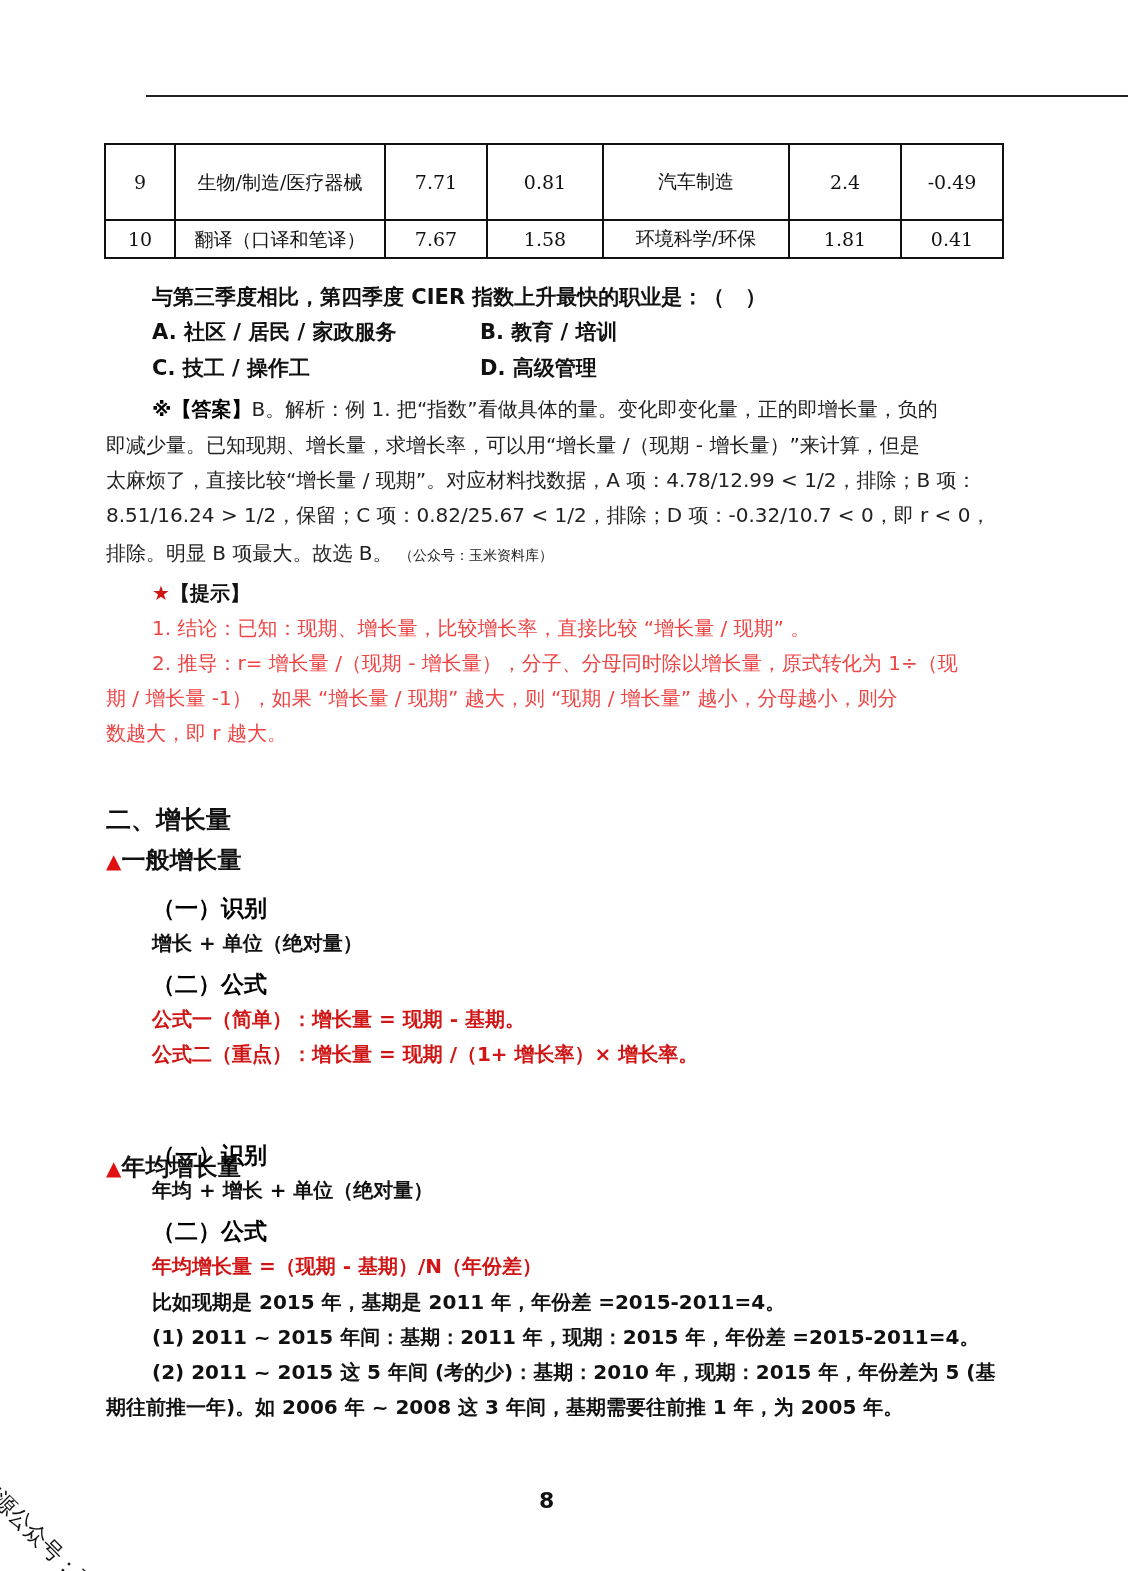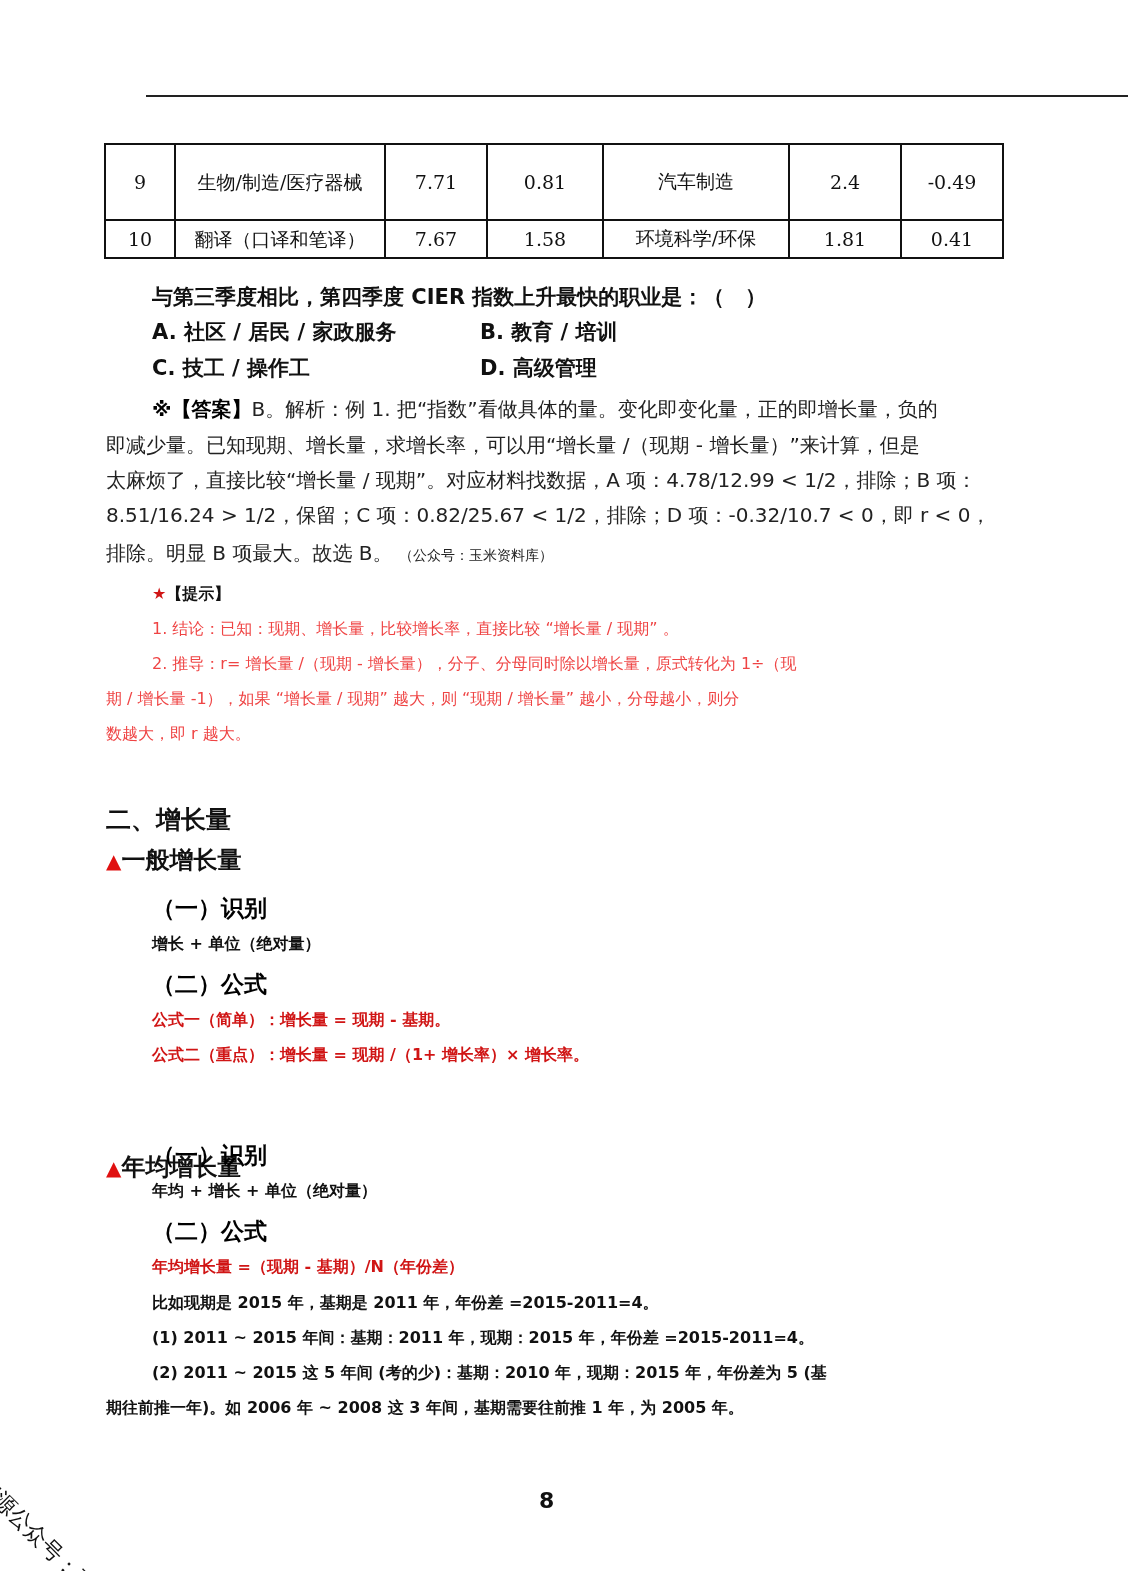--- a/index.html
+++ b/index.html
@@ -8,21 +8,21 @@
   .top-rule { position:absolute; left:146px; top:95px; width:982px; height:2px; background:#222; }
 
   table.data { position:absolute; left:104px; top:143px; border-collapse:collapse;
                font-family:"DejaVu Serif", "Liberation Serif", serif; font-size:19px; }
   table.data td { border:2px solid #111; text-align:center; padding:0 4px; }
   table.data tr.r1 td { height:74px; }
   table.data tr.r2 td { height:36px; }
   .c0 { width:60px; } .c1 { width:200px; line-height:32px; } .c2 { width:92px; } .c3 { width:106px; }
   .c4 { width:176px; } .c5 { width:102px; } .c6 { width:92px; }
 
-  .line { position:absolute; left:106px; white-space:nowrap; font-size:16px; line-height:35px; }
+  .line { position:absolute; left:106px; white-space:nowrap; font-size:20px; line-height:35px; }
   .ind { left:152px; }
   .bold { font-weight:bold; }
   .q { font-size:21px; font-weight:bold; }
   .blue { color:#000000; }
   .green { color:#ef4444; }
   .red { color:#d01515; }
   .star { color:#d01515; }
   .h1 { font-size:25px; font-weight:bold; }
   .h2 { font-size:24px; font-weight:bold; }
   .tri { color:#e01010; font-size:20px; }

